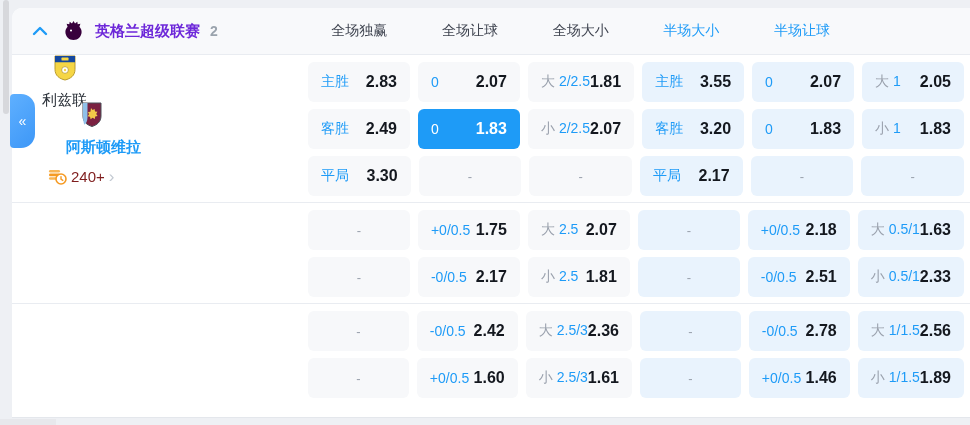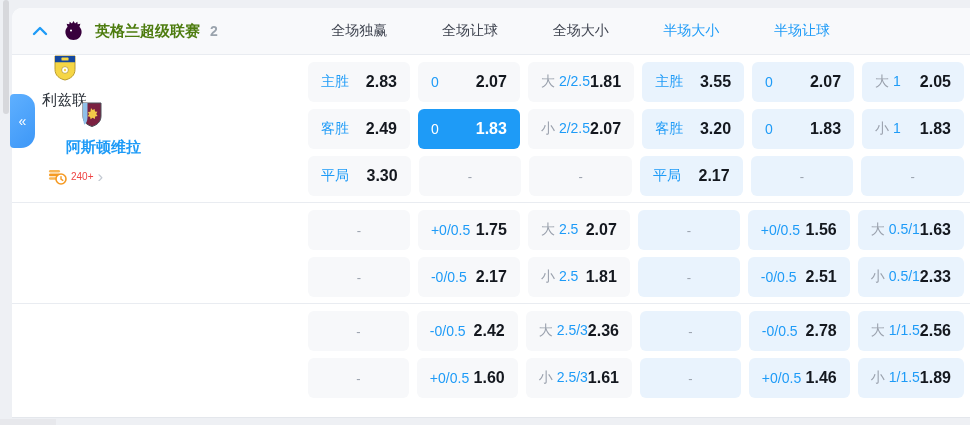--- a/index.html
+++ b/index.html
@@ -6,21 +6,21 @@
   html,body { width:970px; height:425px; overflow:hidden;
     font-family:"Liberation Sans","DejaVu Sans",sans-serif; background:#eef0f4; }
   .card { position:absolute; left:12px; top:8px; right:0; height:410px;
     background:#ffffff; border-radius:10px 0 0 0; border-bottom:1px solid #e4e7ec; overflow:hidden; }
   .grid { display:grid; grid-template-columns:288px repeat(6,1fr); column-gap:8px; padding-right:6px; }
   
   .header { height:47px; background:#f8f9fb; border-bottom:1px solid #e9ecf1; align-items:center; }
   .h-left { display:flex; align-items:center; padding-left:18px; }
   .collapse-btn { background:none; border:none; cursor:pointer; display:flex; align-items:center; padding:2px; }
   .pl-logo { margin-left:13px; display:flex; }
-  .league-name { margin-left:11px; font-size:15px; font-weight:700; color:#4d7c0f; }
+  .league-name { margin-left:11px; font-size:15px; font-weight:700; color:#6d28d9; }
   .league-count { margin-left:10px; font-size:14px; color:#9aa3ad; font-weight:700; }
   .coltitle { text-align:center; font-size:14px; }
   .coltitle.full { color:#3f4450; }
   .coltitle.half { color:#1e9bf7; }
   
   .rows { padding-top:0; }
   .row { margin-top:7px; align-items:center; }
   .left-cell { height:40px; display:flex; align-items:center; }
   .sep { height:1px; background:#e9ecf1; margin-top:6px; }
   .cell { height:40px; border-radius:6px; display:flex; align-items:center;
@@ -35,21 +35,21 @@
   .val { color:#14181f; font-size:16px; font-weight:700; }
   .cell.selected .lab, .cell.selected .val { color:#ffffff; }
   
   .team-row { display:flex; align-items:center; gap:10px; padding-left:30px;flex-direction:column; }
   .team-name { font-size:15px; color:#2b3139; font-weight:500; }
   .team-row.away .team-name { color:#1e9bf7; font-weight:700;margin-left:24px; }
   .meta-row { display:flex; align-items:center; justify-content:space-between;
     width:100%; padding-left:36px; padding-right:16px; }
   .meta-date { text-align:center; color:#6e7683; font-size:13.5px; line-height:1.4; }
   .badge { display:flex; align-items:center; gap:4px; background:none; border:none; cursor:pointer; }
-  .badge-count { color:#ef4444; font-size:10px; }
+  .badge-count { color:#7f1d1d; font-size:15px; }
   .badge-chevron { color:#c3c9d2; font-size:17px; line-height:1; }
   
   .scroll-thumb { position:absolute; left:3px; top:0; width:6px; height:114px;
     background:#d7d8dc; border-radius:3px; }
   .collapse-tab { position:absolute; left:10px; top:94px; width:25px; height:54px;
     background:linear-gradient(135deg,#5fb0ff,#3d97f7); border:none; cursor:pointer;
     border-radius:4px 14px 14px 4px; color:#fff; font-size:14px; z-index:6;
     display:flex; align-items:center; justify-content:center; }
   .bottom-left-block { position:absolute; left:0; bottom:0; width:56px; height:6px; background:#e7e8ec; }
 </style>
@@ -230,21 +230,21 @@
             <span class="pre">大</span>
             <span class="lab">2.5</span>
           </span>
           <span class="val">2.07</span>
         </div>
         <div class="cell half dash">-</div>
         <div class="cell half">
           <span class="lg">
             <span class="lab">+0/0.5</span>
           </span>
-          <span class="val">1.56</span>
+          <span class="val">2.18</span>
         </div>
         <div class="cell half">
           <span class="lg">
             <span class="pre">大</span>
             <span class="lab">0.5/1</span>
           </span>
           <span class="val">1.63</span>
         </div>
       </div>
       <div class="row grid">

